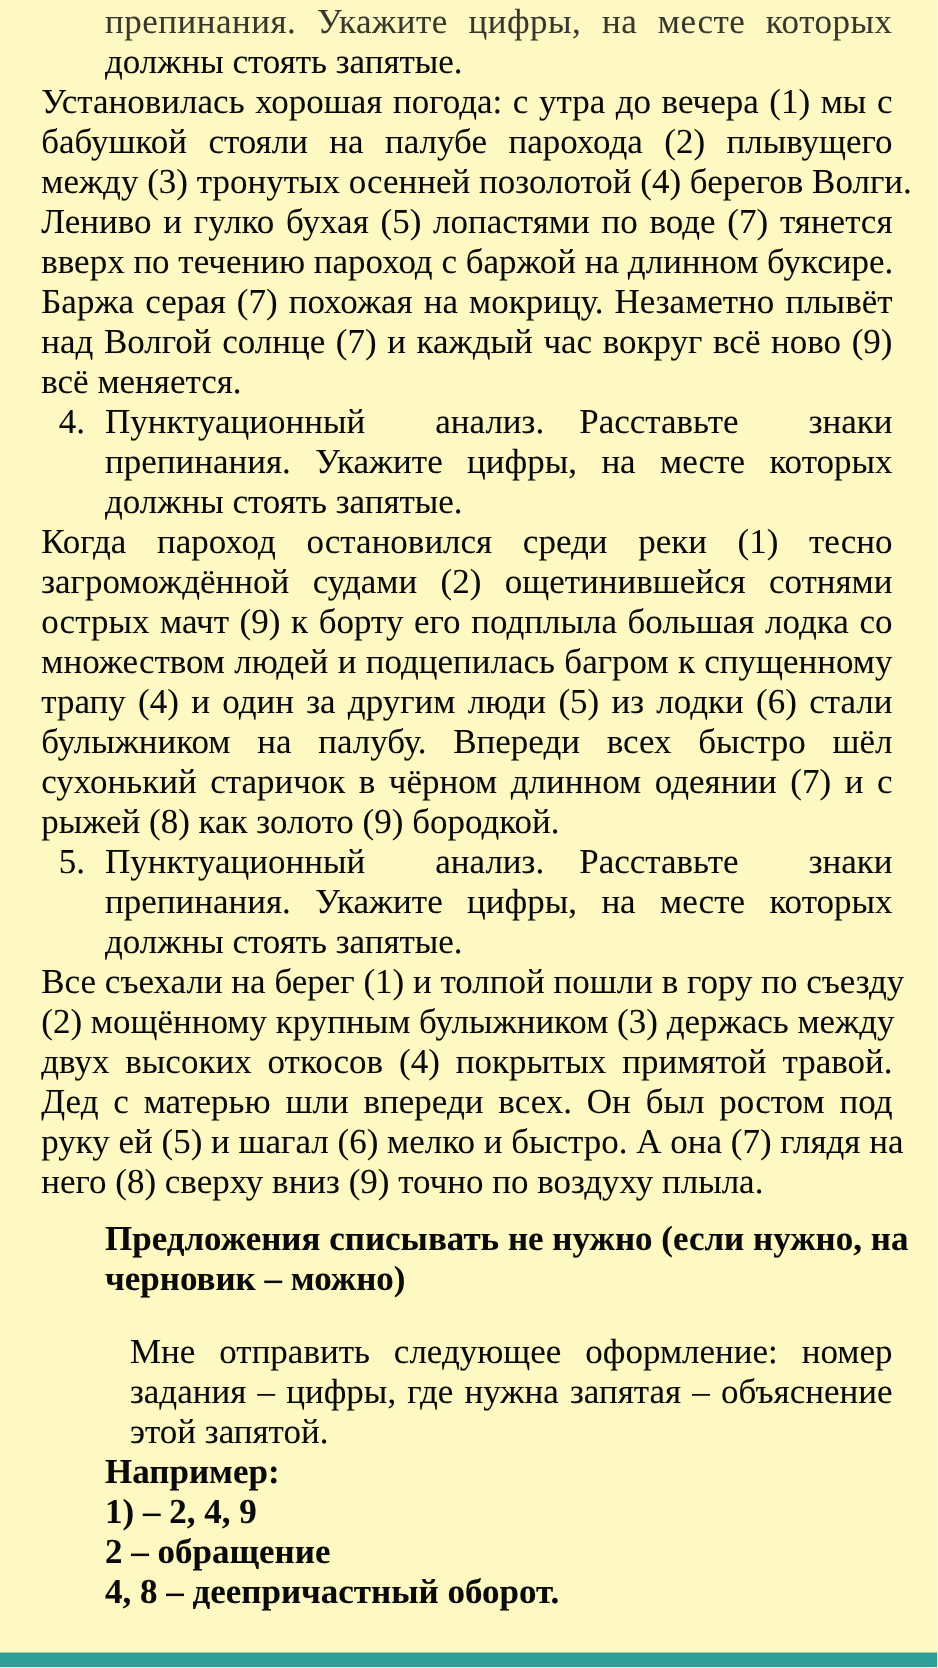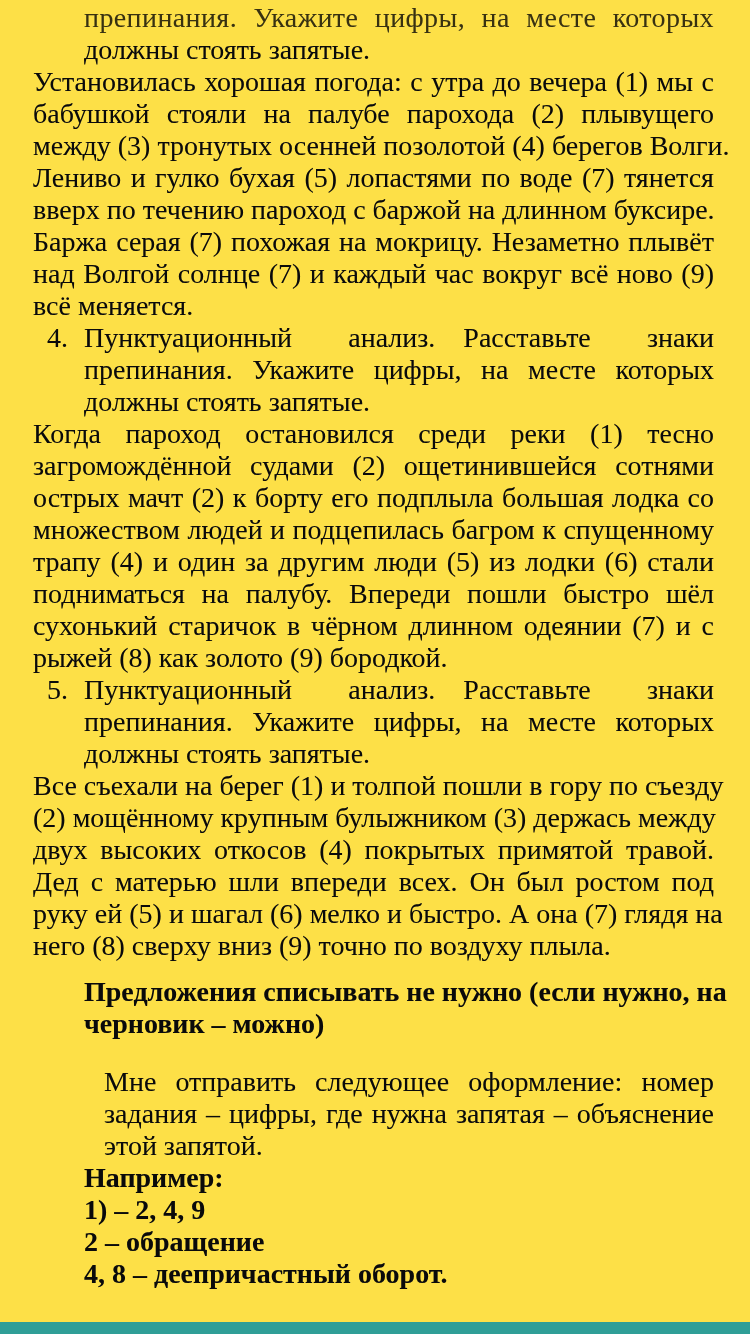--- a/index.html
+++ b/index.html
@@ -1,20 +1,20 @@
 <!DOCTYPE html>
 <html><head>
 <meta charset="utf-8">
 <style>
   html, body { margin: 0; padding: 0; background: #fff; }
   .page {
     position: relative;
     width: 750px;
     height: 1334px;
-    background: #fde047;
+    background: #fef9c3;
     overflow: hidden;
     font-family: "Liberation Serif", "DejaVu Serif", serif;
     font-size: 28px;
     line-height: 32px;
     color: #0a0a0a;
   }
   .flow { padding-top: 2px; }
   .tline {
     text-align: justify;
     text-align-last: justify;
@@ -78,24 +78,24 @@
       <div class="tline"><span class="num">4.</span><span>Пунктуационный анализ. Расставьте знаки</span></div>
       <div>
           <div class="tline">препинания. Укажите цифры, на месте которых</div>
           <div class="tline last">должны стоять запятые.</div>
         </div>
     </div>
 
     <div class="para">
         <div class="tline">Когда пароход остановился среди реки (1) тесно</div>
         <div class="tline">загромождённой судами (2) ощетинившейся сотнями</div>
-        <div class="tline">острых мачт (2) к борту его подплыла большая лодка со</div>
+        <div class="tline">острых мачт (9) к борту его подплыла большая лодка со</div>
         <div class="tline">множеством людей и подцепилась багром к спущенному</div>
         <div class="tline">трапу (4) и один за другим люди (5) из лодки (6) стали</div>
-        <div class="tline">подниматься на палубу. Впереди пошли быстро шёл</div>
+        <div class="tline">булыжником на палубу. Впереди всех быстро шёл</div>
         <div class="tline">сухонький старичок в чёрном длинном одеянии (7) и с</div>
         <div class="tline last">рыжей (8) как золото (9) бородкой.</div>
       </div>
 
     <div class="indent">
       <div class="tline"><span class="num">5.</span><span>Пунктуационный анализ. Расставьте знаки</span></div>
       <div>
           <div class="tline">препинания. Укажите цифры, на месте которых</div>
           <div class="tline last">должны стоять запятые.</div>
         </div>

